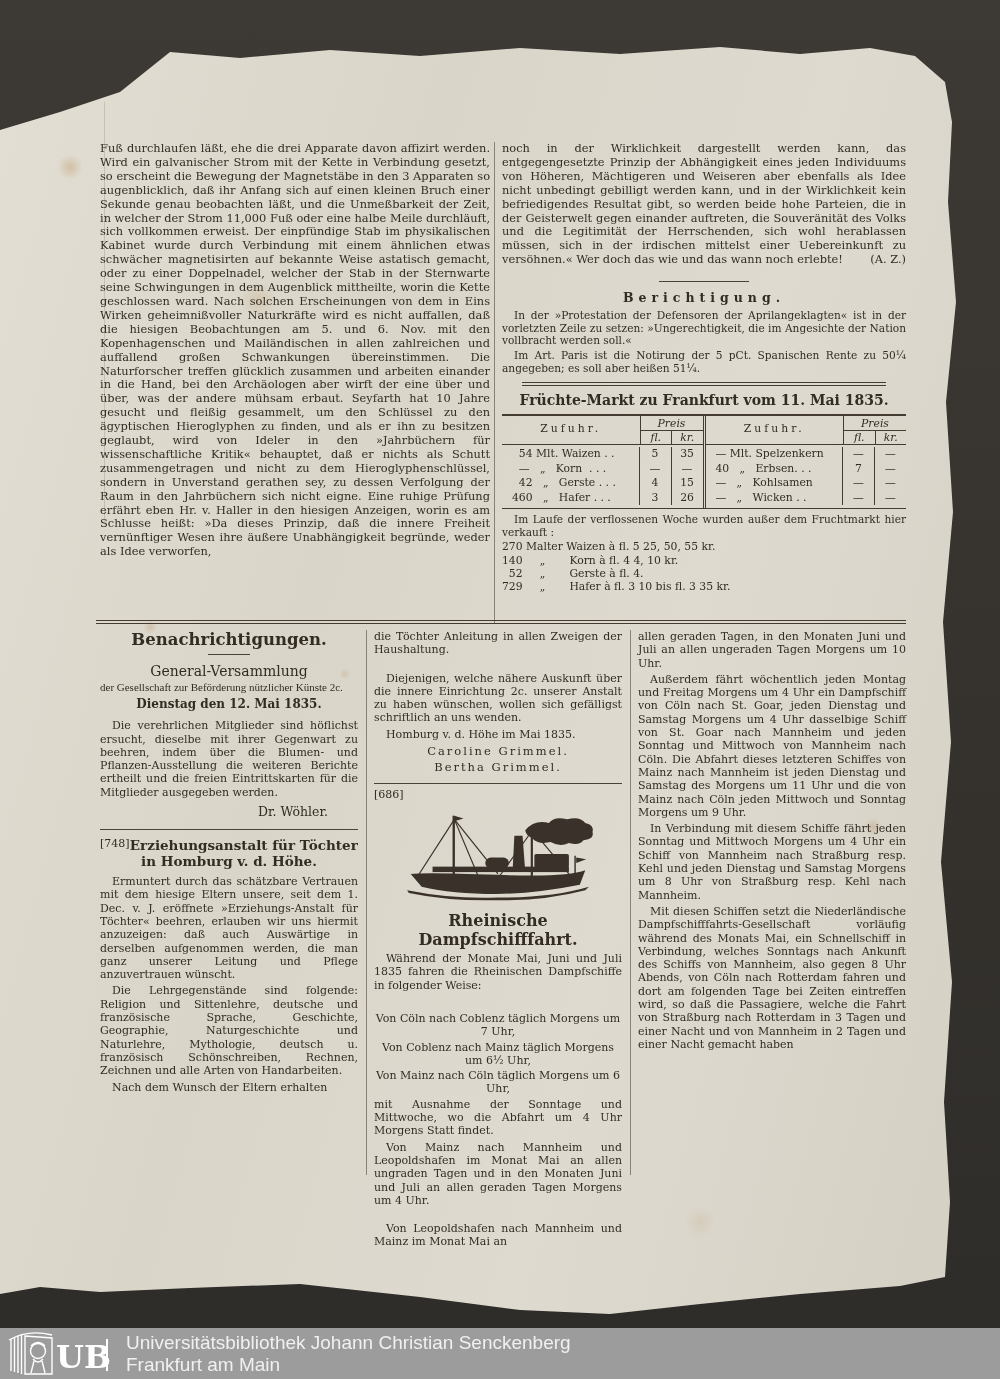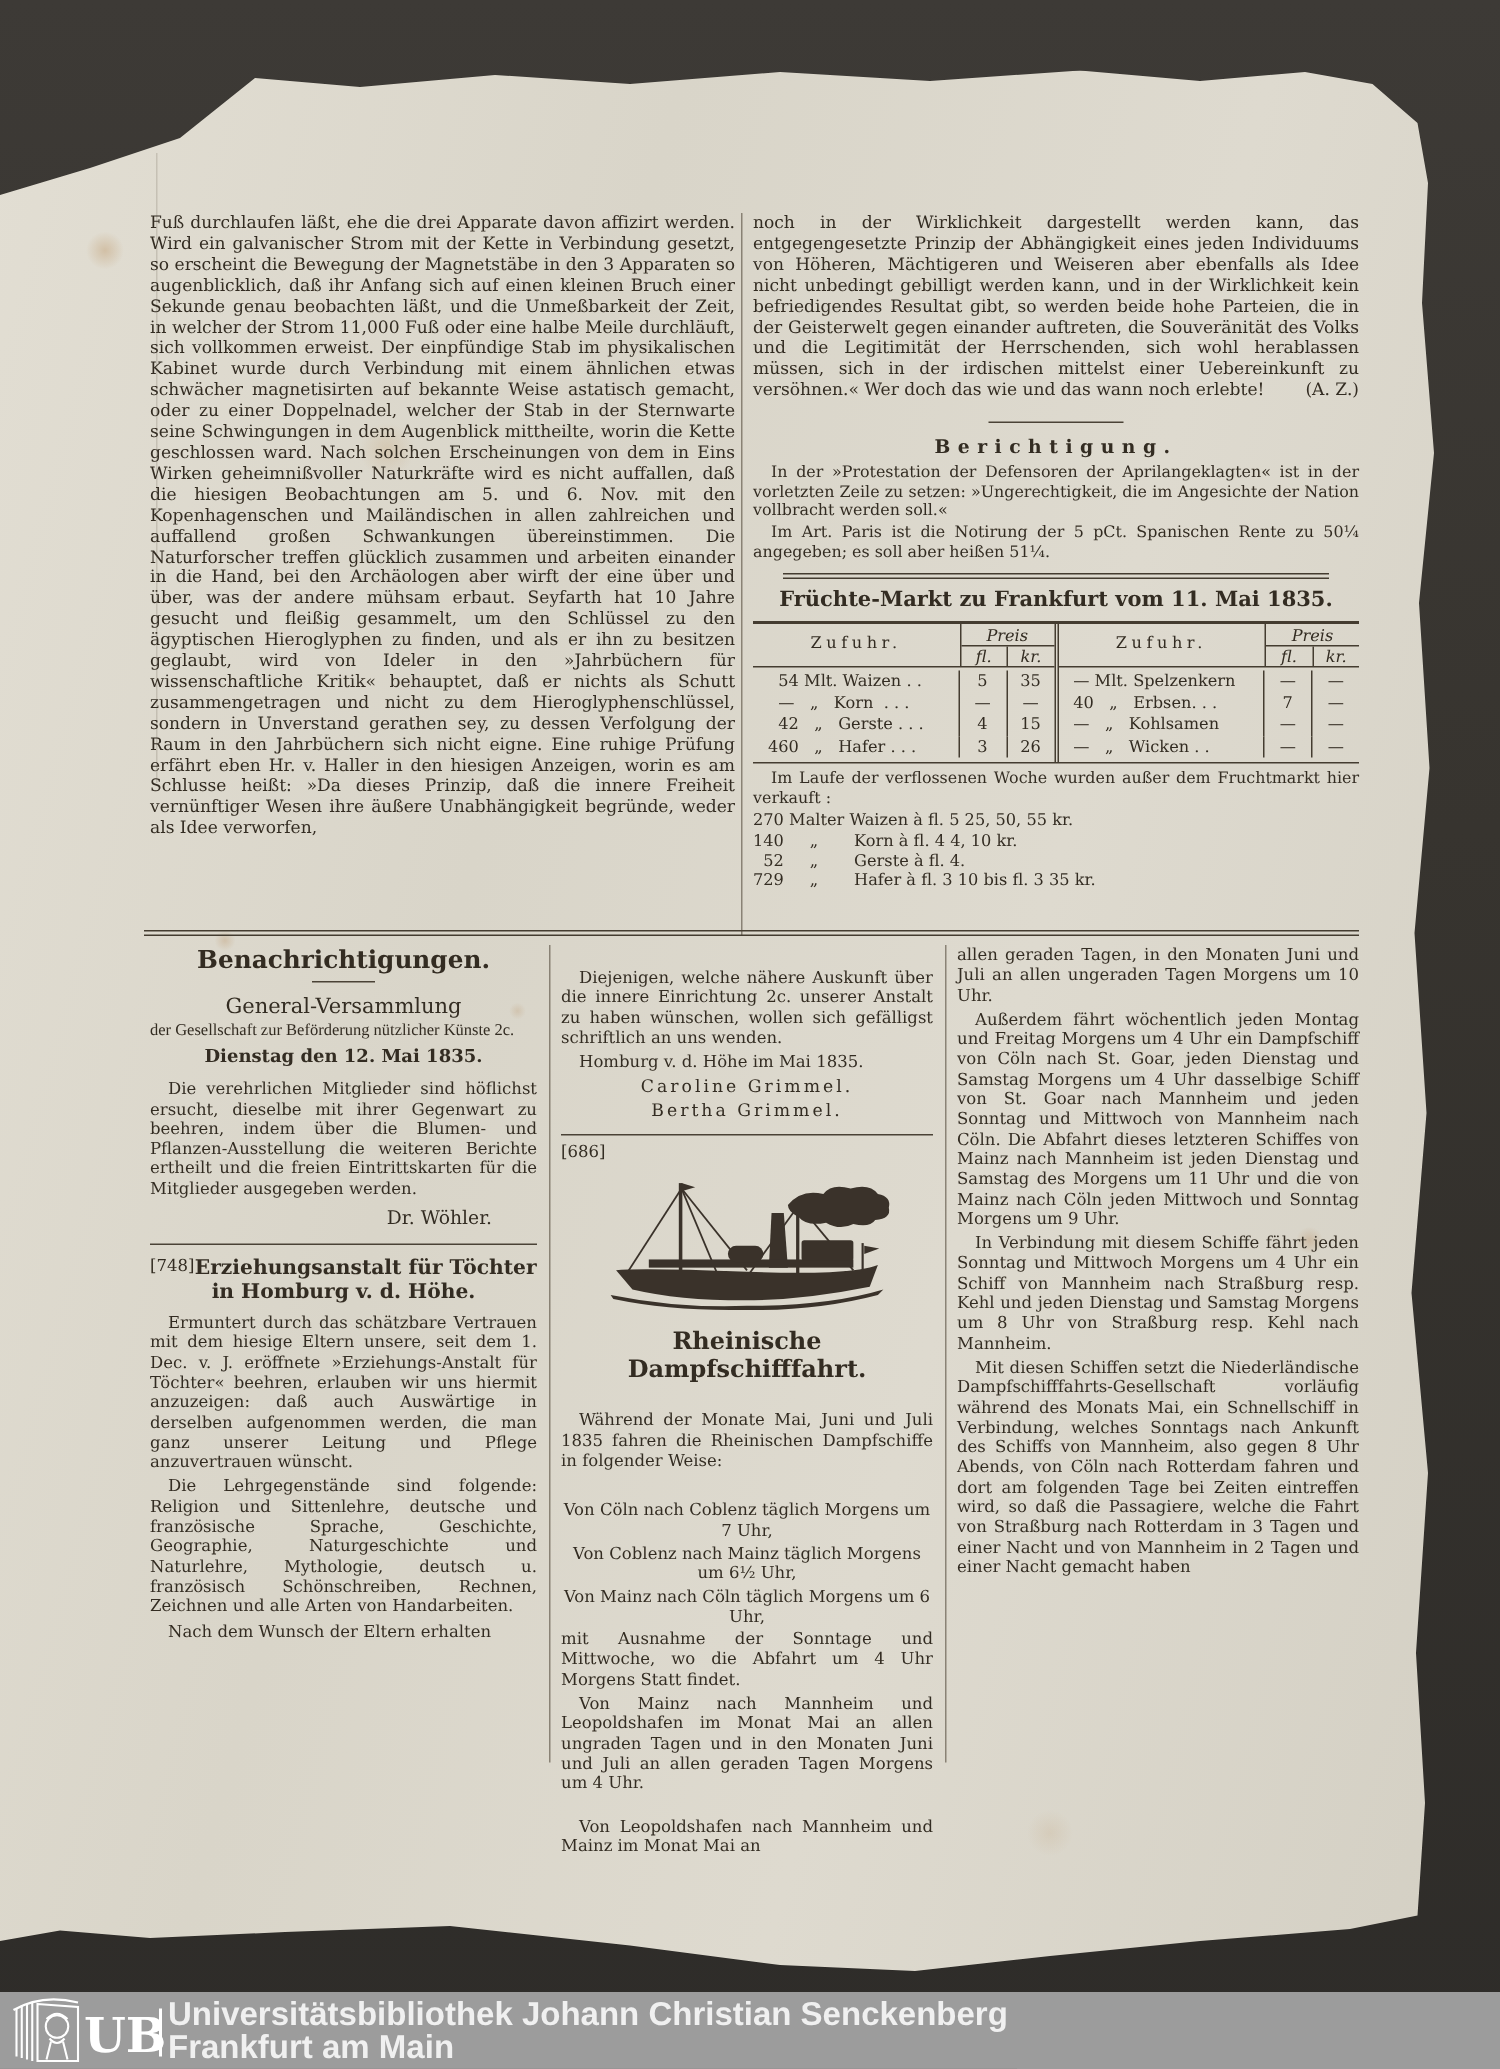--- a/index.html
+++ b/index.html
@@ -50,21 +50,21 @@
   .mrow .fl{border-right:1px solid #443c30;}
   .mrows{padding:2px 0 3px;}
   .sales-line{white-space:pre;font-size:10.8px;line-height:13.2px;}
   
   .bcol-text{font-size:11px;line-height:13.3px;text-align:justify;}
   .footer{
     position:absolute;left:0;top:1328px;width:1000px;height:51px;background:#9c9c9c;
     display:flex;align-items:center;
     font-family:"Liberation Sans", sans-serif;
   }
-  .footer-text{color:#f0f0f0;font-size:22px;line-height:22px;font-weight:bold;}
+  .footer-text{color:#f0f0f0;font-size:19px;line-height:22px;margin-left:14px;}
   .logo-wrap{margin-left:8px;display:flex;align-items:center;}
   .ship-wrap{text-align:center;margin:2px 0 4px;}
 </style>
 </head>
 <body>
 
 <div class="paper">
   <div class="crease"></div>
 
   <div class="col body-text" style="left:100px;top:100px;width:390px;">
@@ -183,20 +183,21 @@
     <div class="heading-md">
       <span style="float:left;font-weight:normal;font-size:11px;">[748]</span>
       <span>Erziehungsanstalt für Töchter in Homburg v. d. Höhe.</span>
     </div>
     <div class="bcol-text indent" style="margin-top:6px;">Ermuntert durch das schätzbare Vertrauen mit dem hiesige Eltern unsere, seit dem 1. Dec. v. J. eröffnete »Erziehungs-Anstalt für Töchter« beehren, erlauben wir uns hiermit anzuzeigen: daß auch Auswärtige in derselben aufgenommen werden, die man ganz unserer Leitung und Pflege anzuvertrauen wünscht.</div>
     <div class="bcol-text indent" style="margin-top:3px;">Die Lehrgegenstände sind folgende: Religion und Sittenlehre, deutsche und französische Sprache, Geschichte, Geographie, Naturgeschichte und Naturlehre, Mythologie, deutsch u. französisch Schönschreiben, Rechnen, Zeichnen und alle Arten von Handarbeiten.</div>
     <div class="bcol-text indent" style="margin-top:3px;">Nach dem Wunsch der Eltern erhalten</div>
   </div>
 
   <div class="col" style="left:374px;top:588px;width:248px;">
+    <div class="bcol-text">die Töchter Anleitung in allen Zweigen der Haushaltung.</div>
     <div class="bcol-text indent" style="margin-top:15px;">Diejenigen, welche nähere Auskunft über die innere Einrichtung 2c. unserer Anstalt zu haben wünschen, wollen sich gefälligst schriftlich an uns wenden.</div>
     <div class="bcol-text indent" style="margin-top:3px;">Homburg v. d. Höhe im Mai 1835.</div>
     <div class="center" style="font-size:11.5px;letter-spacing:2px;margin-top:3px;">Caroline Grimmel.</div>
     <div class="center" style="font-size:11.5px;letter-spacing:2px;margin-top:2px;">Bertha Grimmel.</div>
     <div class="hrule-thin" style="margin:9px 0 4px;"></div>
     <div style="font-size:11px;">[686]</div>
     <div class="ship-wrap">
       <svg width="200" height="100" viewBox="0 0 220 110">
         <g stroke="#3a322a" fill="none" stroke-width="1.3">
 
@@ -222,21 +223,21 @@
           <rect x="150" y="56" width="38" height="15" rx="2"></rect>
           <rect x="96" y="60" width="26" height="12" rx="6"></rect>
 
           <path d="M14 78 Q30 76 110 79 Q185 82 206 74 L200 90 Q150 100 108 100 Q60 100 26 92 Z"></path>
 
           <path d="M10 96 Q60 106 110 104 Q170 104 210 92 L206 96 Q160 108 108 107 Q55 108 12 99 Z"></path>
         </g>
       </svg>
     </div>
     <div class="center" style="font-size:16px;font-weight:bold;">Rheinische Dampfschifffahrt.</div>
-    <div class="bcol-text indent" style="margin-top:18px;">Während der Monate Mai, Juni und Juli 1835 fahren die Rheinischen Dampfschiffe in folgender Weise:</div>
+    <div class="bcol-text indent" style="margin-top:3px;">Während der Monate Mai, Juni und Juli 1835 fahren die Rheinischen Dampfschiffe in folgender Weise:</div>
     <div class="bcol-text" style="text-align:center;margin-top:20px;">Von Cöln nach Coblenz täglich Morgens um 7 Uhr,</div>
     <div class="bcol-text" style="text-align:center;margin-top:2px;">Von Coblenz nach Mainz täglich Morgens um 6½ Uhr,</div>
     <div class="bcol-text" style="text-align:center;margin-top:2px;">Von Mainz nach Cöln täglich Morgens um 6 Uhr,</div>
     <div class="bcol-text" style="margin-top:2px;">mit Ausnahme der Sonntage und Mittwoche, wo die Abfahrt um 4 Uhr Morgens Statt findet.</div>
     <div class="bcol-text indent" style="margin-top:3px;">Von Mainz nach Mannheim und Leopoldshafen im Monat Mai an allen ungraden Tagen und in den Monaten Juni und Juli an allen geraden Tagen Morgens um 4 Uhr.</div>
     <div class="bcol-text indent" style="margin-top:15px;">Von Leopoldshafen nach Mannheim und Mainz im Monat Mai an</div>
   </div>
 
   <div class="col" style="left:638px;top:588px;width:268px;">
     <div class="bcol-text">allen geraden Tagen, in den Monaten Juni und Juli an allen ungeraden Tagen Morgens um 10 Uhr.</div>

